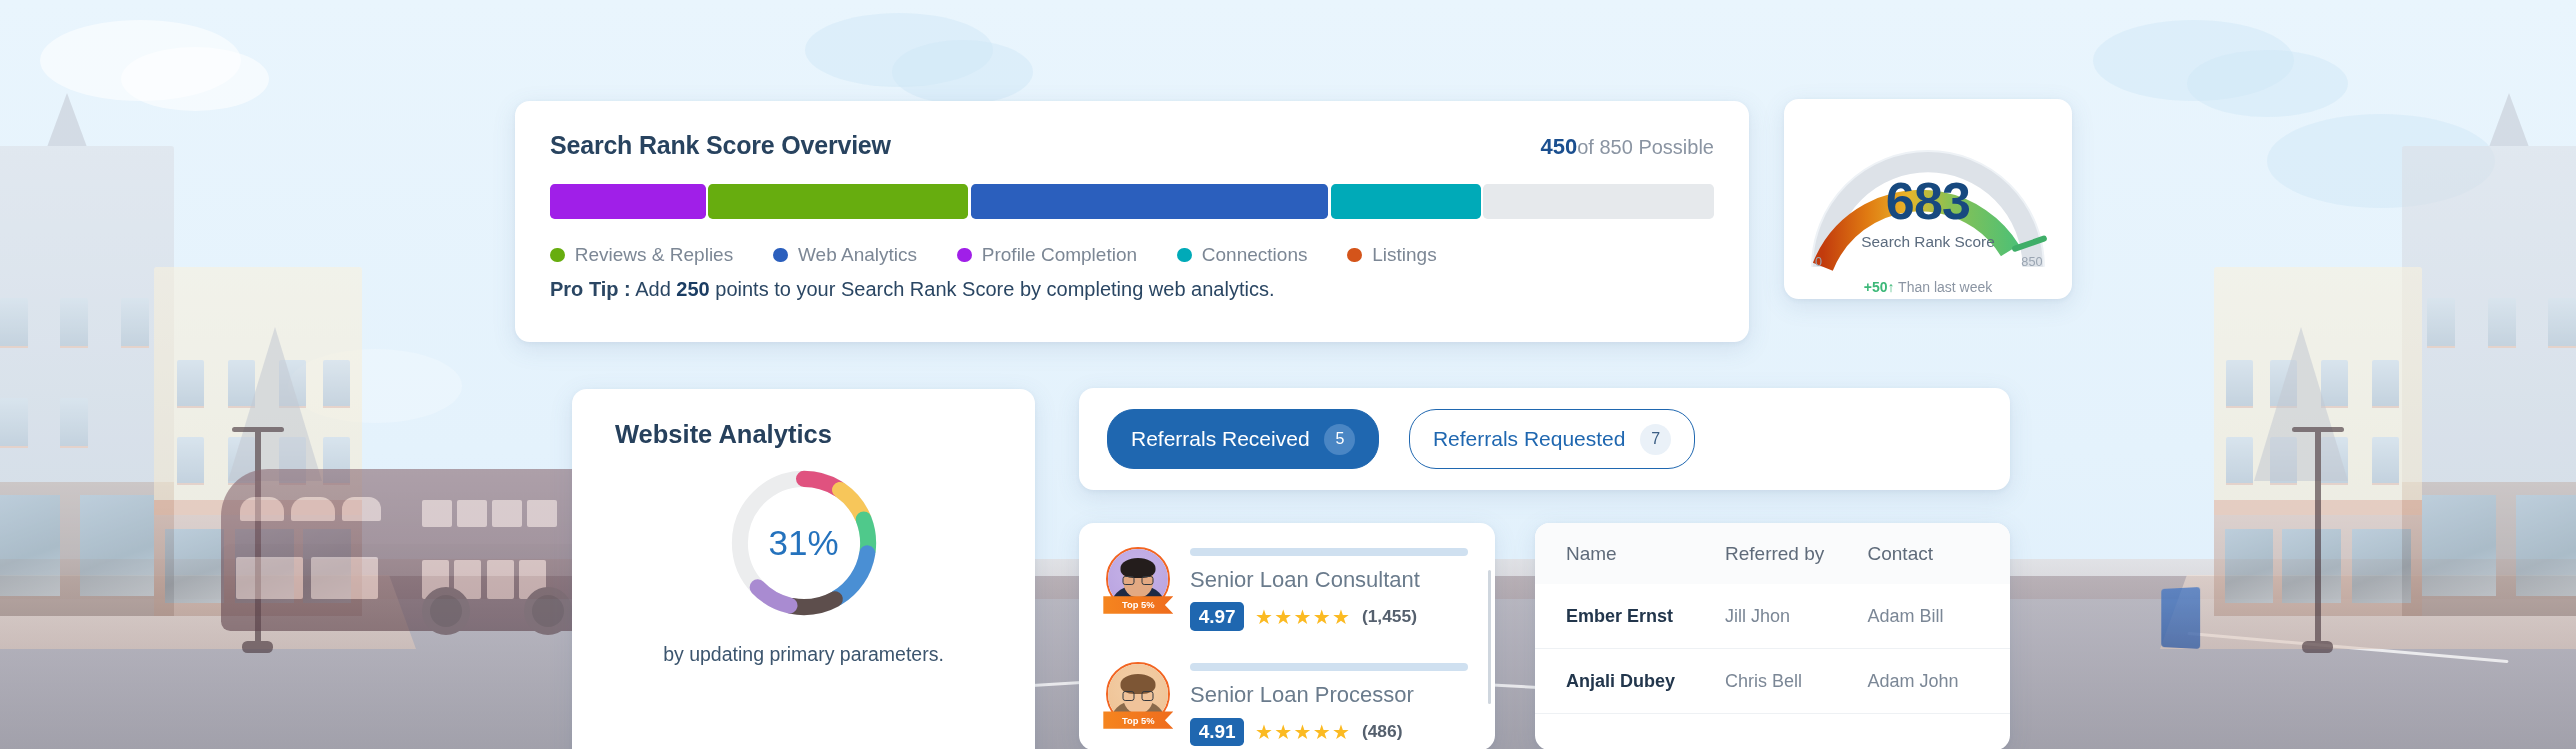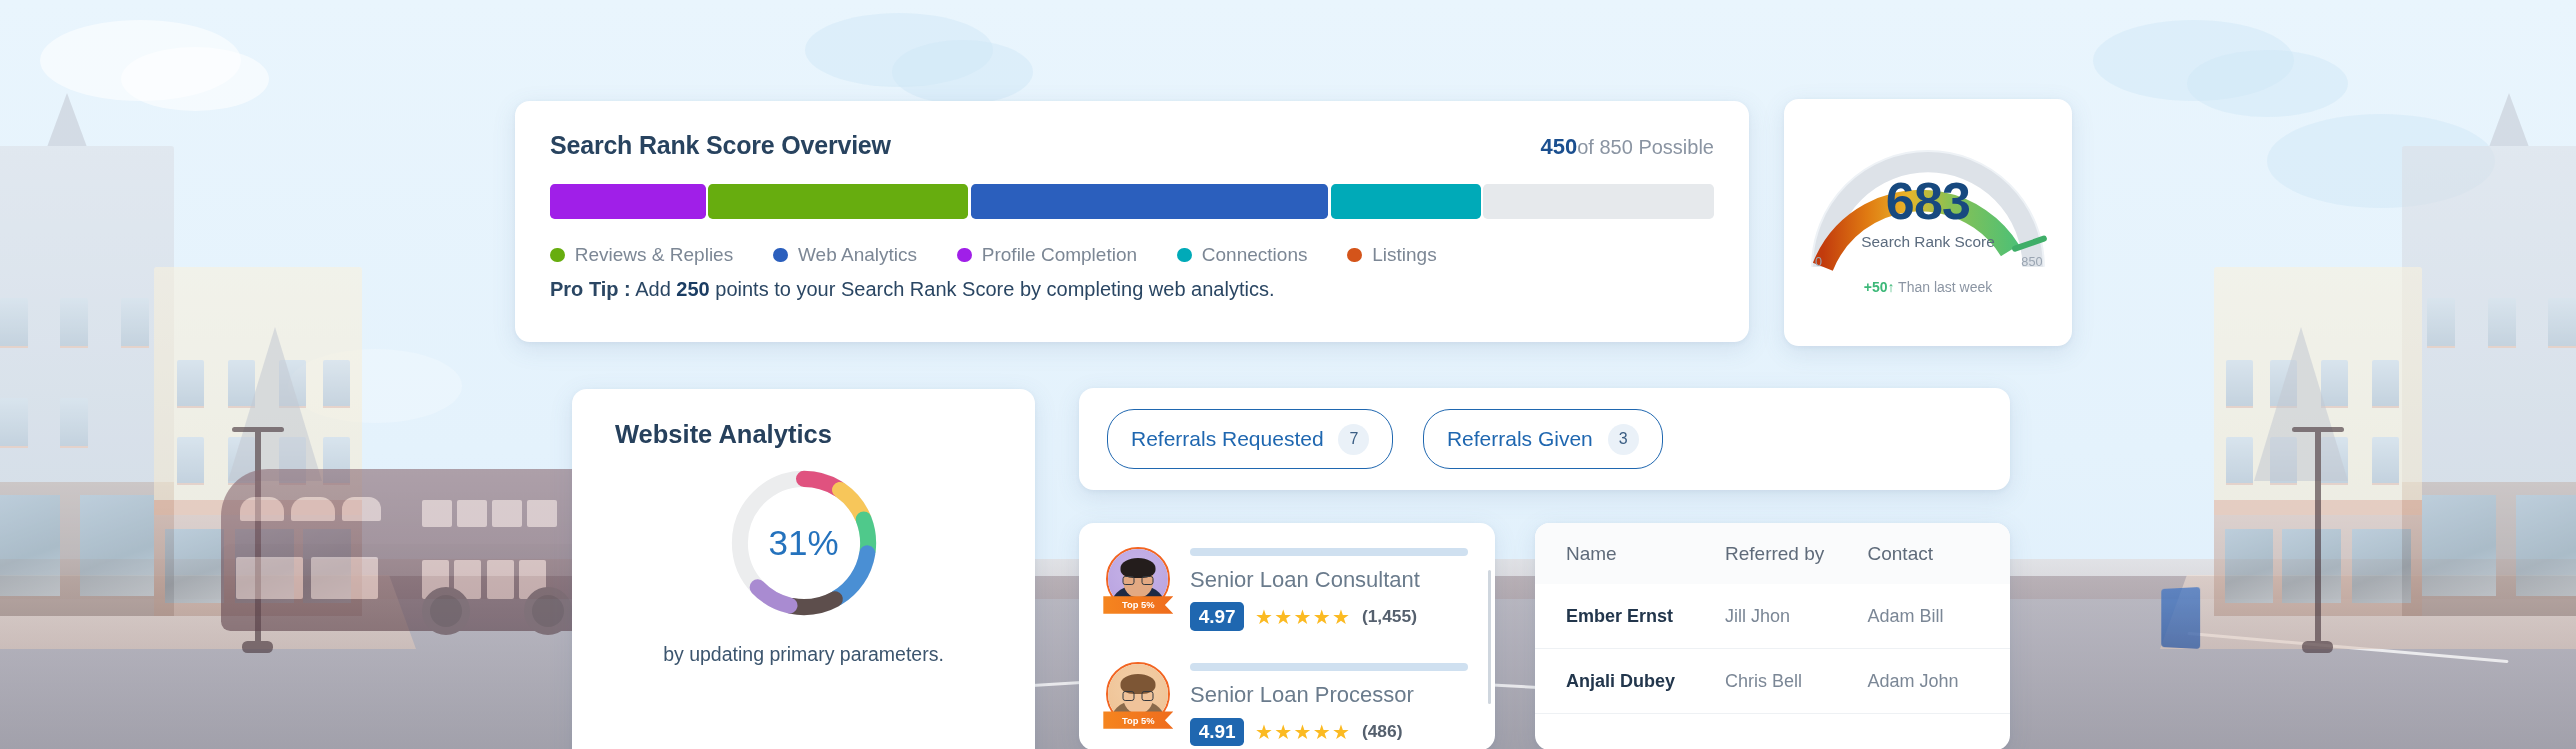--- a/index.html
+++ b/index.html
@@ -110,21 +110,21 @@
   .legend { display:flex; margin-top:25.5px; gap:40px; align-items:center; }
   .leg { display:flex; align-items:center; gap:10px; }
   .dot { width:14.8px; height:14.8px; border-radius:50%; flex:none; }
   .leg span { font-size:19px; color:#7c8795; }
 
   .protip { margin-top:12px; font-size:20px; color:#2a4663; }
   .protip b { font-weight:bold; color:#1b3d63; }
   .protip .lbl { font-weight:bold; }
 
   
-  #gauge-card { left:1784px; top:99px; width:288px; height:247px; }
+  #gauge-card { left:1784px; top:99px; width:288px; height:200px; }
   .gauge-wrap { position:relative; width:100%; height:100%; }
   .gauge-value {
     position:absolute; left:0; right:0; top:72px; text-align:center;
     font-size:52px; font-weight:bold; color:#17497f; letter-spacing:-0.7px;
   }
   .gauge-label {
     position:absolute; left:0; right:0; top:134px; text-align:center;
     font-size:15.4px; color:#5b6b7e;
   }
   .gauge-min { position:absolute; left:31px; top:156px; font-size:12.7px; color:#9aa5b2; }
@@ -443,27 +443,27 @@
         </svg>
         <div class="wa-pct">31%</div>
       </div>
     </div>
     <div class="wa-sub">
       <div>by updating primary parameters.</div>
     </div>
   </div>
 
   <div class="card" id="tabs-card">
+      <div class="tab active">
+        <span>Referrals Received</span>
+        <span class="badge">5</span>
+      </div>
       <div class="tab idle">
         <span>Referrals Requested</span>
         <span class="badge">7</span>
-      </div>
-      <div class="tab idle">
-        <span>Referrals Given</span>
-        <span class="badge">3</span>
       </div>
     </div>
 
   <div class="card" id="people-card">
     <div id="people-list">
         <div class="person">
           <div class="avatar-wrap">
             <div class="avatar av1">
               <div class="av-bg"></div>
               <div class="body-sh" style="background:#1e2a44"></div>

